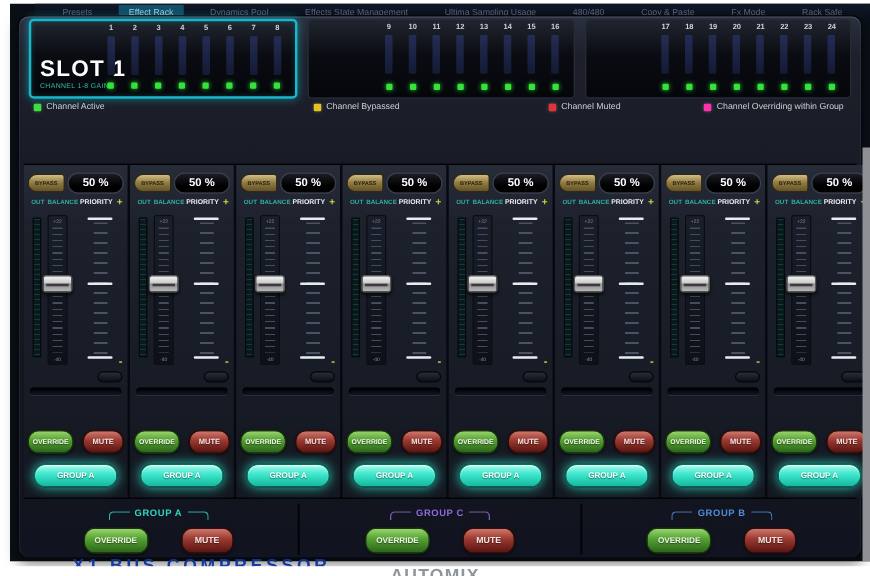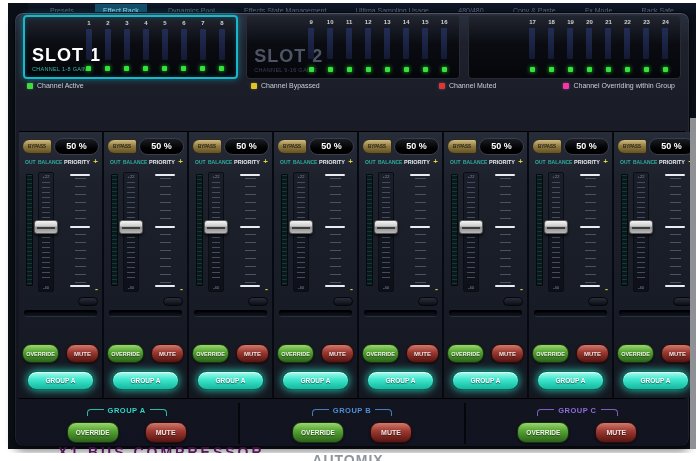--- a/index.html
+++ b/index.html
@@ -9,21 +9,21 @@
 
   
   .bg-window { position:absolute; left:8px; top:3px; width:688px; height:446px;
     background:#0b1018; z-index:0; }
   .bg-tabbar { position:absolute; left:20px; top:0; right:0; height:14px; display:flex;
     align-items:center; justify-content:space-between; padding:0 14px;
     background:linear-gradient(#101829,#0a0f1a); overflow:hidden; }
   .bg-tab { font-size:7px; color:#5a6a80; padding:3px 8px; white-space:nowrap; border:none; background:transparent; }
   .bg-tab.active { background:#15506b; color:#a8d8ee; }
   .bus-text { position:absolute; left:58px; top:444px; font-size:14px; font-weight:bold;
-    letter-spacing:3px; color:#701a75; z-index:1; white-space:nowrap; }
+    letter-spacing:3px; color:#1d4ed8; z-index:1; white-space:nowrap; }
   .bottom-white { position:absolute; left:0; top:453px; width:696px; height:8px;
     background:#fff; z-index:5; }
   .automix-text { position:absolute; left:0; right:0; top:452px; text-align:center;
     font-size:14px; font-weight:bold; letter-spacing:1px; color:#8f959c; z-index:6; }
   .right-sliver { position:absolute; left:690px; top:118px; width:6px; height:331px;
     background:#8f9094; z-index:3; }
 
   
   .mixer { position:absolute; left:14px; top:12px; width:676px; height:435px; z-index:2;
     border-radius:9px; border:1px solid #05070b;
@@ -229,24 +229,20 @@
 
   <div class="chan">
     <div class="chan-num">8</div>
     <div class="chan-bar"></div>
     <div class="chan-led"></div>
   </div>
 </div>
   </div>
 
   <div class="slot">
-    <div class="slot-info">
-      <div class="slot-name">SLOT 2</div>
-      <div class="slot-sub">CHANNEL 9-16 GAINS</div>
-    </div>
     <div class="chan-row">
   <div class="chan">
     <div class="chan-num">9</div>
     <div class="chan-bar"></div>
     <div class="chan-led"></div>
   </div>
 
   <div class="chan">
     <div class="chan-num">10</div>
     <div class="chan-bar"></div>
@@ -644,36 +640,36 @@
       <span class="group-label">GROUP A</span>
       <span class="brk-r"></span>
     </div>
     <div class="group-buttons">
       <button class="btn-override">OVERRIDE</button>
       <button class="btn-mute">MUTE</button>
     </div>
   </div>
 
   <div class="group-section">
+    <div class="group-head" style="color: rgb(143, 108, 219);">
+      <span class="brk-l"></span>
+      <span class="group-label">GROUP C</span>
+      <span class="brk-r"></span>
+    </div>
+    <div class="group-buttons">
+      <button class="btn-override">OVERRIDE</button>
+      <button class="btn-mute">MUTE</button>
+    </div>
+  </div>
+
+  <div class="group-section">
     <div class="group-head" style="color: rgb(78, 143, 214);">
       <span class="brk-l"></span>
       <span class="group-label">GROUP B</span>
       <span class="brk-r"></span>
     </div>
     <div class="group-buttons">
       <button class="btn-override">OVERRIDE</button>
       <button class="btn-mute">MUTE</button>
     </div>
   </div>
-
-  <div class="group-section">
-    <div class="group-head" style="color: rgb(143, 108, 219);">
-      <span class="brk-l"></span>
-      <span class="group-label">GROUP C</span>
-      <span class="brk-r"></span>
-    </div>
-    <div class="group-buttons">
-      <button class="btn-override">OVERRIDE</button>
-      <button class="btn-mute">MUTE</button>
-    </div>
-  </div>
 </div>
 </div>
 
 </body></html>

